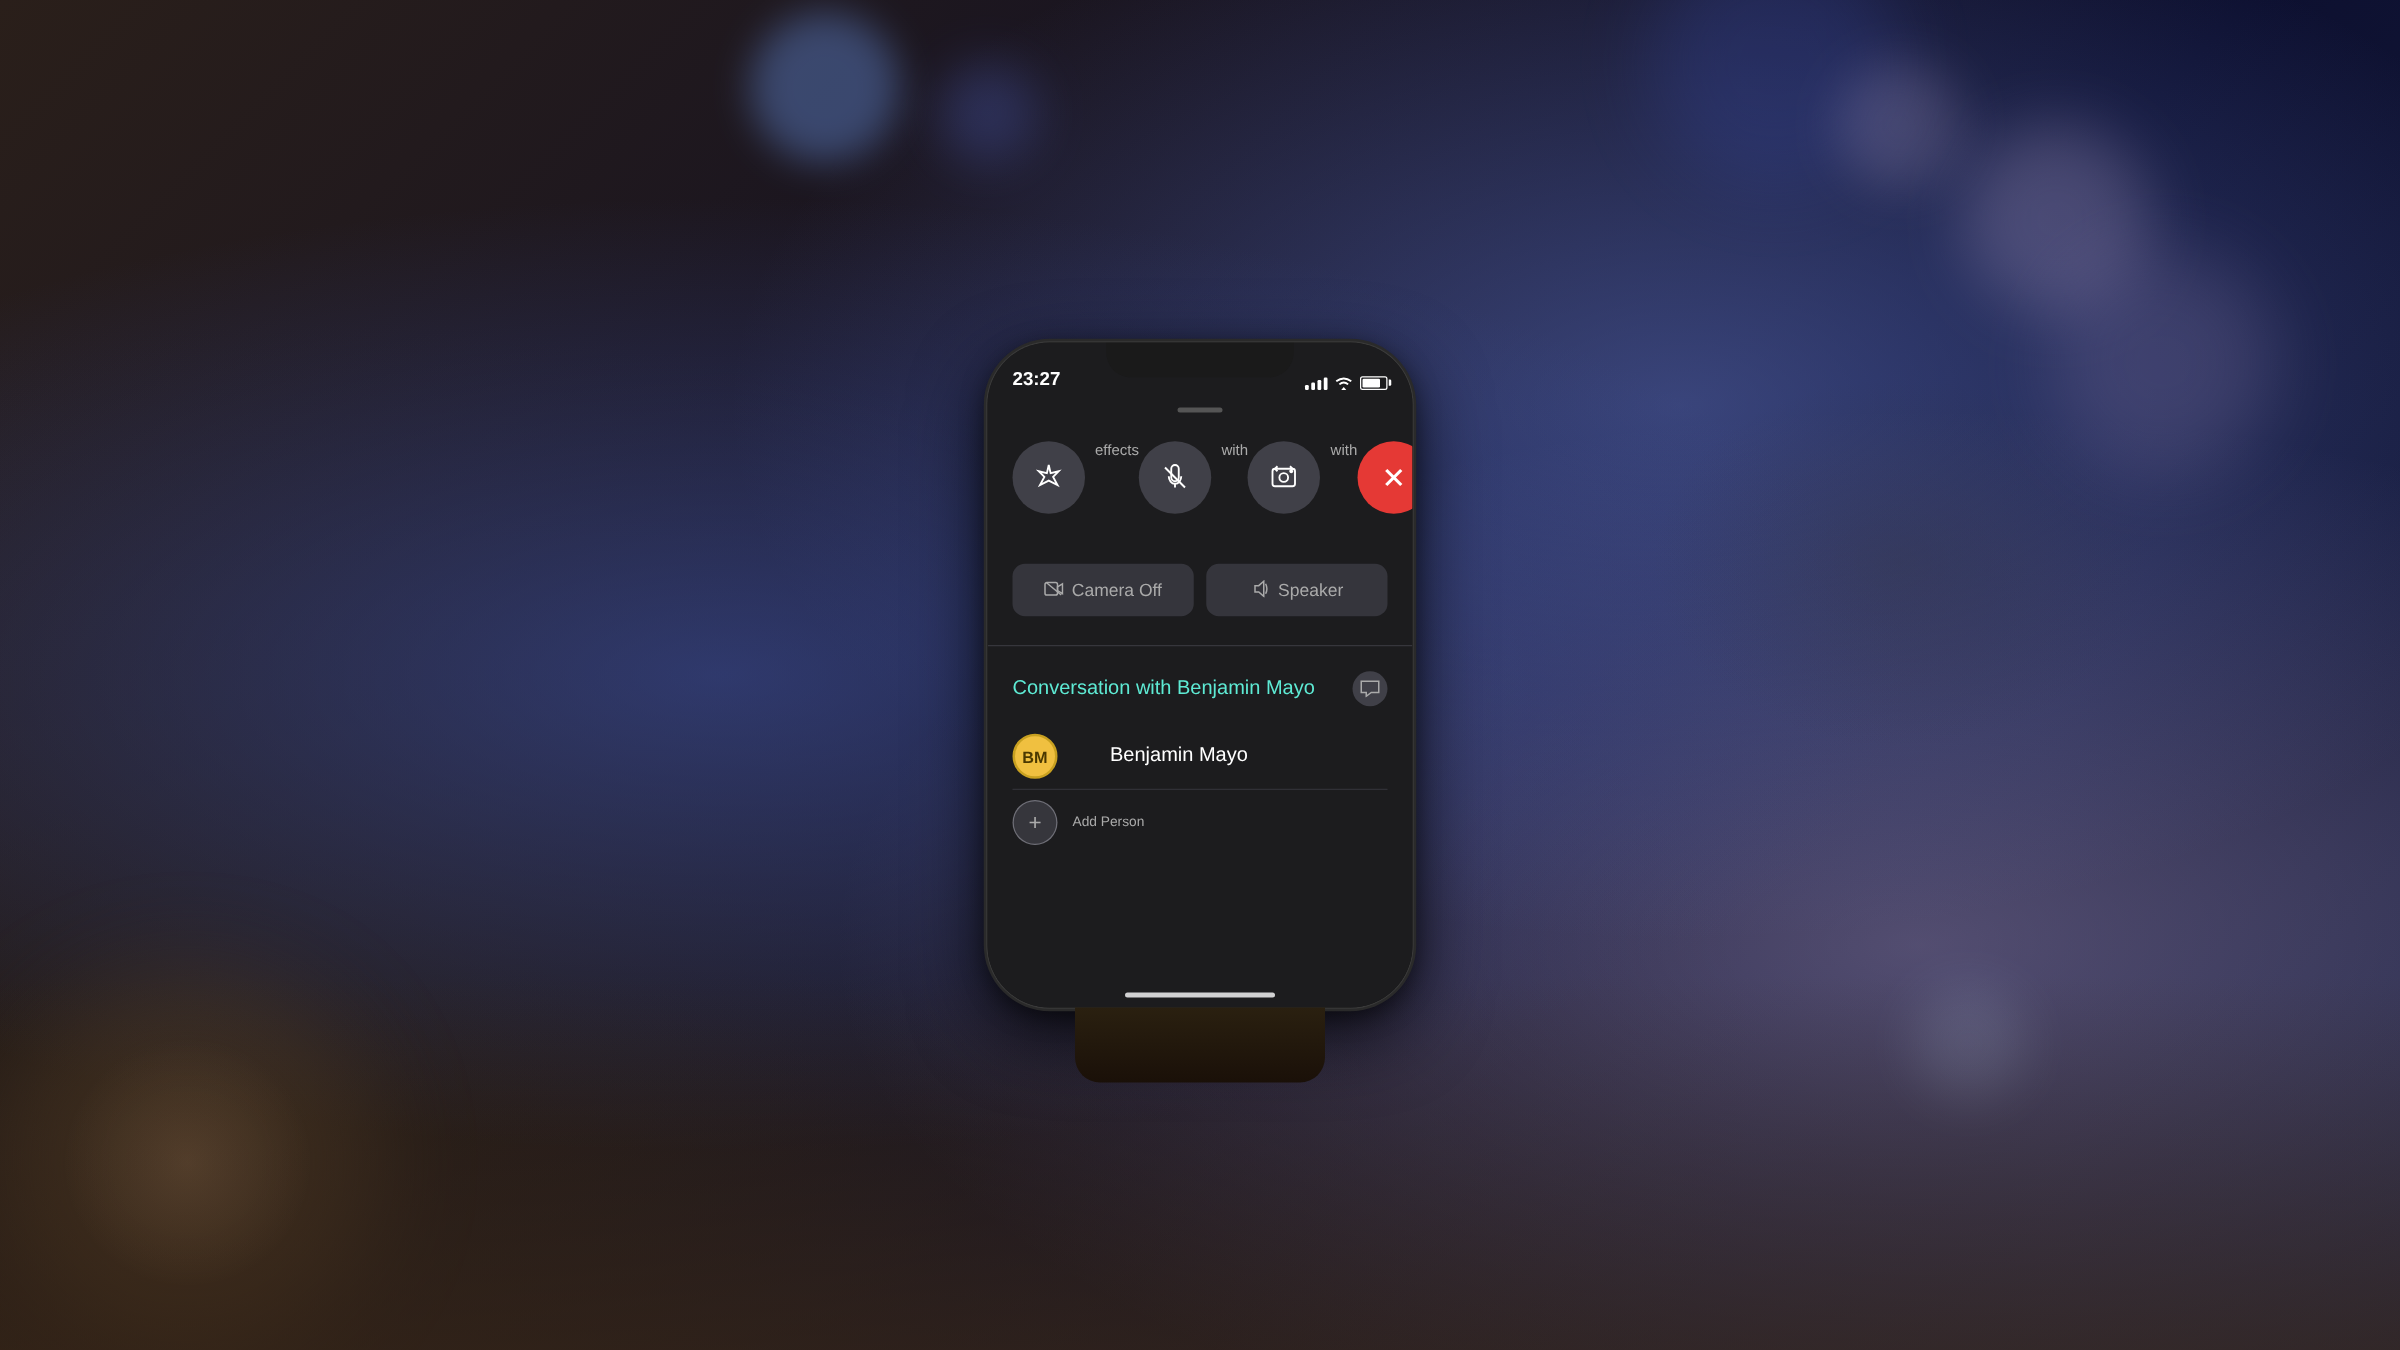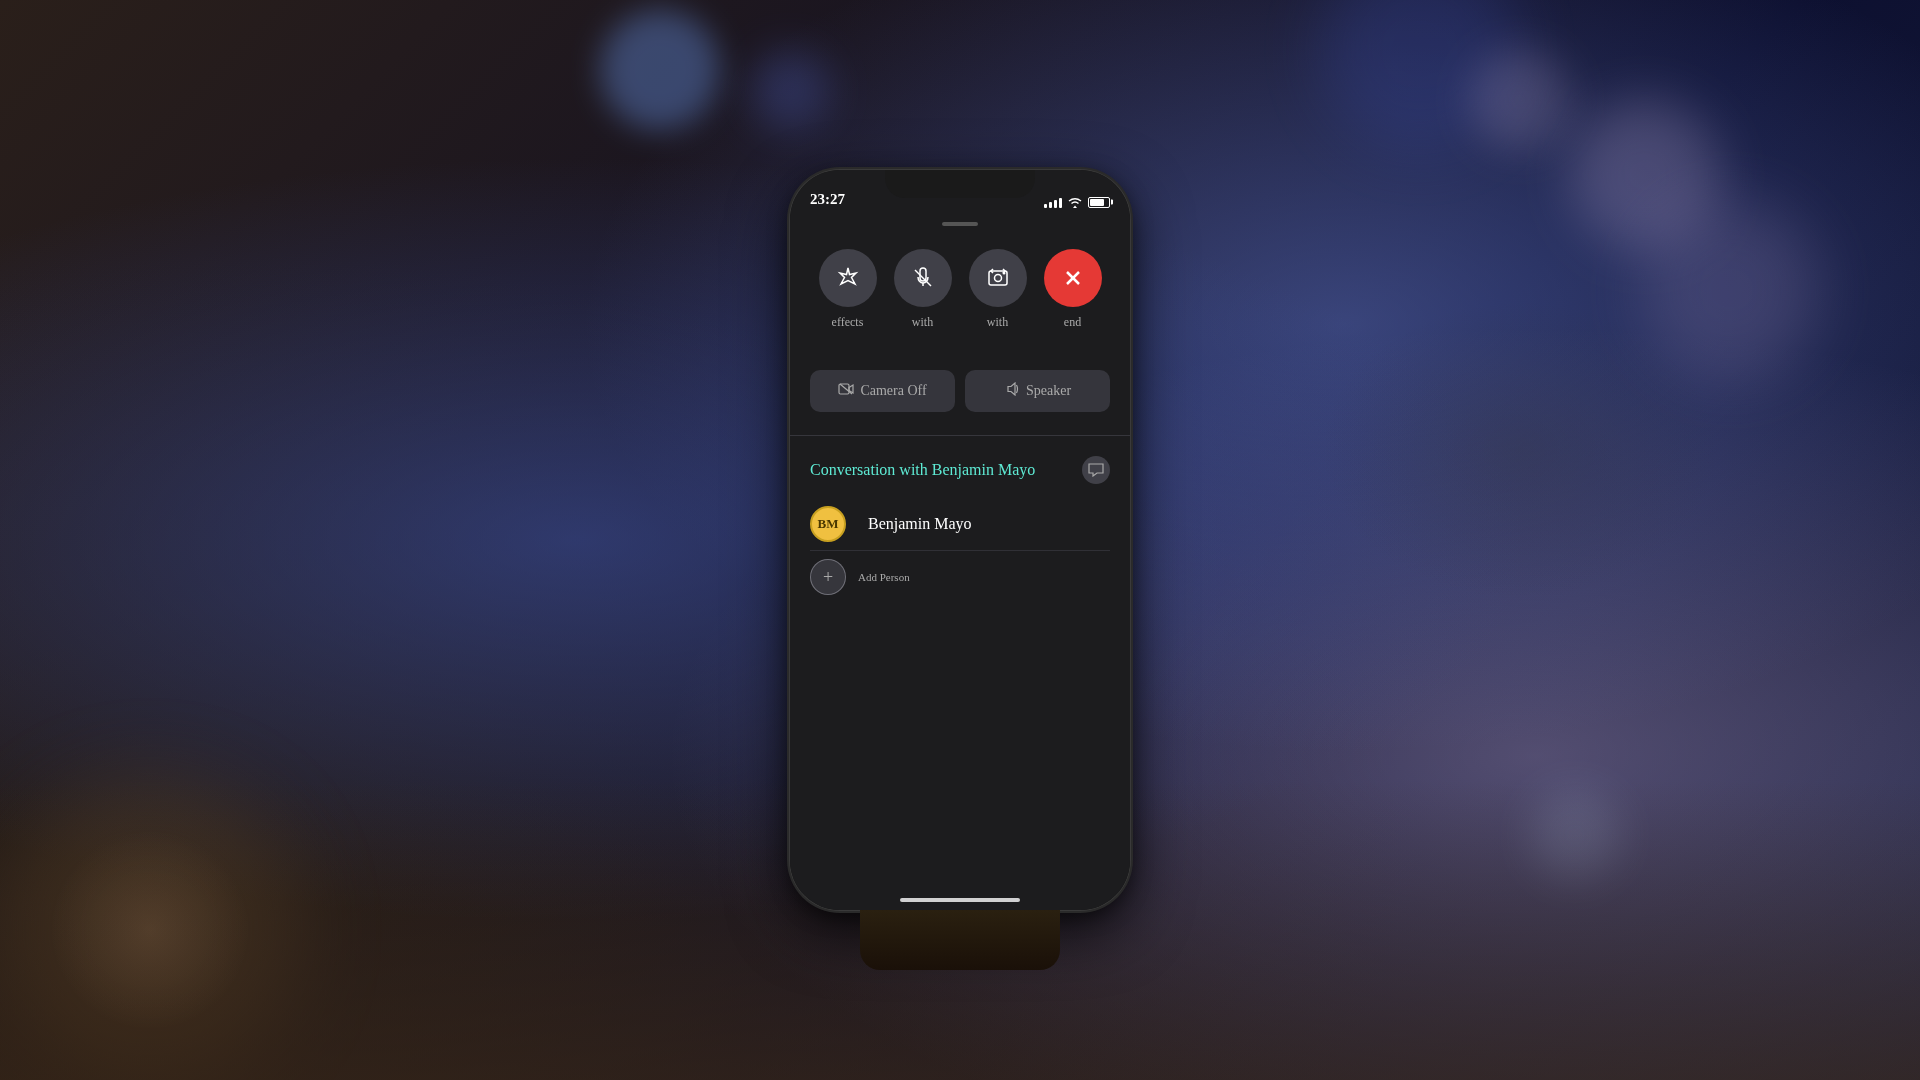--- a/index.html
+++ b/index.html
@@ -44,31 +44,30 @@
     .phone-wrapper {
       position: relative;
       z-index: 10;
       display: flex;
       flex-direction: column;
       align-items: center;
     }
 
     .phone-frame {
       width: 340px;
-      height: 740px;
+      height: 532px;
       background: #1a1a1a;
       border-radius: 50px;
       position: relative;
       box-shadow:
         0 0 0 1px #3a3a3a,
         0 0 0 3px #2a2a2a,
         0 20px 60px rgba(0,0,0,0.8),
         0 5px 20px rgba(0,0,0,0.5);
       overflow: hidden;
-      font-family: Liberation Serif, serif;
     }
 
     
     .phone-screen {
       position: absolute;
       top: 0;
       left: 0;
       right: 0;
       bottom: 0;
       background: #1c1c1e;
@@ -185,22 +184,22 @@
     
     .control-buttons-row {
       display: flex;
       justify-content: space-around;
       align-items: flex-start;
       margin-bottom: 16px;
     }
 
     .control-btn {
       display: flex;
-      flex-direction: column;
-      align-items: center;
+      flex-direction: row;
+      align-items: flex-start;
       gap: 8px;
       cursor: pointer;
     }
 
     .control-btn-circle {
       width: 58px;
       height: 58px;
       border-radius: 50%;
       background: rgba(80, 80, 90, 0.7);
       display: flex;
@@ -313,20 +312,21 @@
       font-size: 13px;
       font-weight: 600;
       color: #4a3800;
       border: 2px solid #c8a020;
       flex-shrink: 0;
     }
 
     .contact-name {
       font-size: 16px;
       color: #ffffff;
+      margin-left: 20px;
     }
 
     .add-person-item {
       display: flex;
       align-items: center;
       gap: 12px;
       padding: 8px 0;
       cursor: pointer;
     }
 

